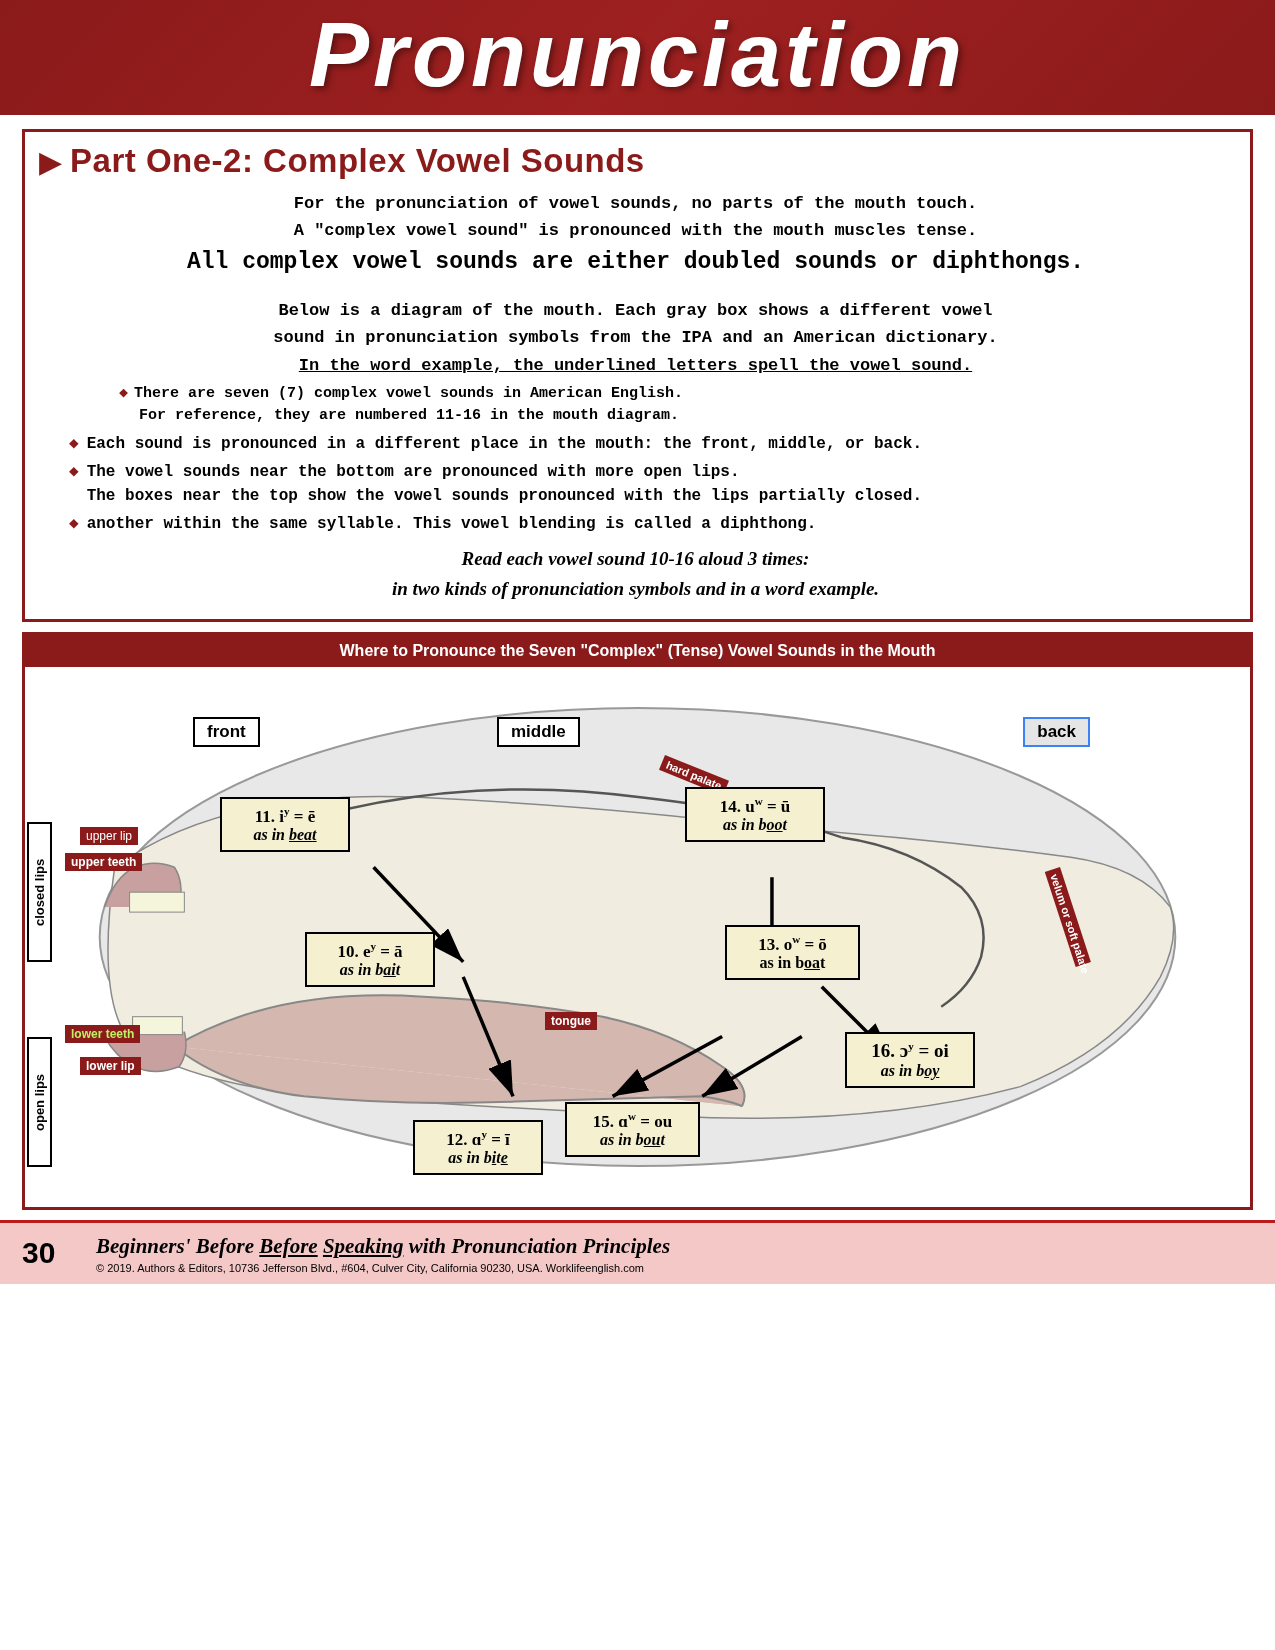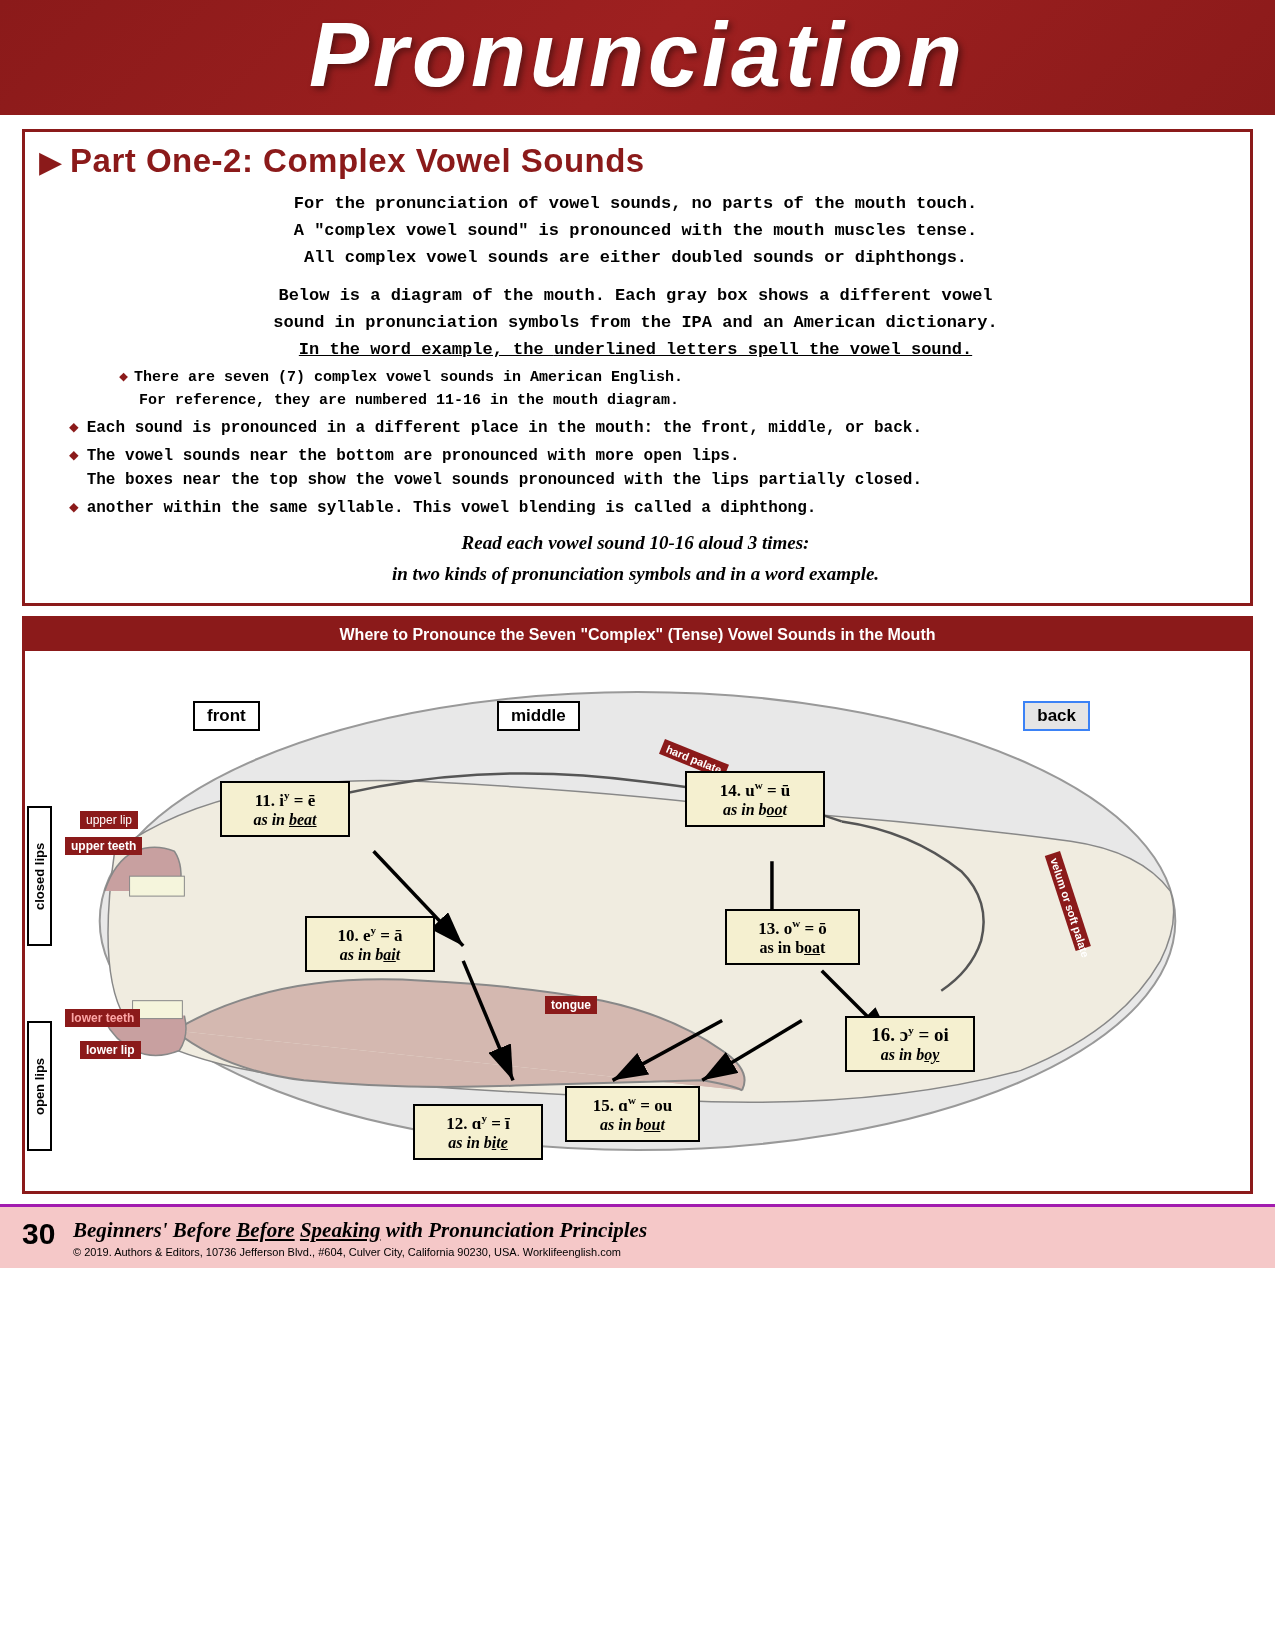--- a/index.html
+++ b/index.html
@@ -32,21 +32,21 @@
     <span style="color:#8B1A1A; font-size:30px; font-family:Arial,sans-serif;">▶</span>
     <span style="font-size:33px; font-weight:900; color:#8B1A1A; font-family:Arial Black,sans-serif; letter-spacing:0.5px;">Part One-2: Complex Vowel Sounds</span>
   </div>
 
   <div style="font-size:17px; font-family:'Courier New',monospace; font-weight:bold; text-align:center; line-height:1.6;">
     <span>For the pronunciation of vowel sounds, no parts of the mouth touch.</span>
   </div>
   <div style="font-size:17px; font-family:'Courier New',monospace; font-weight:bold; text-align:center; line-height:1.6;">
     <span>A "complex vowel sound" is pronounced with the mouth muscles tense.</span>
   </div>
-  <div style="font-size:17px; font-family:'Courier New',monospace; font-weight:bold; text-align:center; line-height:1.6; margin-bottom:10px;">
+  <div style="font-size:23px; font-family:'Courier New',monospace; font-weight:bold; text-align:center; line-height:1.6; margin-bottom:16px;">
     <span>All complex vowel sounds are either doubled sounds or diphthongs.</span>
   </div>
 
   <div style="font-size:17px; font-family:'Courier New',monospace; font-weight:bold; text-align:center; line-height:1.6; margin-bottom:4px;">
     <div>Below is a diagram of the mouth. Each gray box shows a different vowel</div>
     <div>sound in pronunciation symbols from the IPA and an American dictionary.</div>
     <div style="text-decoration:underline; display:inline;">In the word example, the <u>underlined</u> letters spell the vowel sound.</div>
   </div>
 
   <div style="padding-left:80px; margin-bottom:4px;">
@@ -158,21 +158,21 @@
     </div>
 
     <div style="position:absolute; left:55px; top:148px; background:#8B1A1A; color:#fff; font-size:12px; font-weight:normal; font-family:Arial,sans-serif; padding:2px 6px;margin-top:12px;">
       <span>upper lip</span>
     </div>
 
     <div style="position:absolute; left:40px; top:186px; background:#8B1A1A; color:#fff; font-size:12px; font-weight:bold; font-family:Arial,sans-serif; padding:2px 6px;">
       <span>upper teeth</span>
     </div>
 
-    <div style="position:absolute; left:40px; top:358px; background:#8B1A1A; color:#fca5a5; font-size:12px; font-weight:bold; font-family:Arial,sans-serif; padding:2px 6px;">
+    <div style="position:absolute; left:40px; top:358px; background:#8B1A1A; color:#bef264; font-size:12px; font-weight:bold; font-family:Arial,sans-serif; padding:2px 6px;">
       <span>lower teeth</span>
     </div>
 
     <div style="position:absolute; left:55px; top:390px; background:#8B1A1A; color:#fff; font-size:12px; font-weight:bold; font-family:Arial,sans-serif; padding:2px 6px;">
       <span>lower lip</span>
     </div>
 
     <div style="position:absolute; left:520px; top:345px; background:#8B1A1A; color:#fff; font-size:12px; font-weight:bold; font-family:Arial,sans-serif; padding:2px 6px;">
       <span>tongue</span>
     </div>
@@ -244,21 +244,21 @@
         <span>15. ɑ</span><sup style="font-size:11px;">w</sup><span> = ou</span>
       </div>
       <div style="font-style:italic; font-weight:bold; font-size:16px; font-family:'Times New Roman',serif;">
         as in <span style="font-weight:900;">b<u>ou</u>t</span>
       </div>
     </div>
 
   </div>
 </div>
 
-<div style="background:#f5c8c8; border-top:3px solid #a21caf; padding:10px 22px; display:flex; align-items:flex-start; gap:11px; margin:0 0;">
+<div style="background:#f5c8c8; border-top:3px solid #b91c1c; padding:10px 22px; display:flex; align-items:center; gap:34px; margin:0 0;">
   <div style="font-size:30px; font-weight:900; font-family:Arial Black,sans-serif; min-width:40px;">30</div>
   <div>
     <div style="font-size:21px; font-weight:bold; font-style:italic; font-family:'Times New Roman',serif; line-height:1.3;">
       <span>Beginners' Before </span><u>Before</u><span> </span><span style="font-family:cursive,'Times New Roman',serif; text-decoration:underline;">Speaking</span><span> with Pronunciation Principles</span>
     </div>
     <div style="font-size:11px; font-family:Arial,sans-serif; margin-top:2px;">© 2019. Authors &amp; Editors, 10736 Jefferson Blvd., #604, Culver City, California 90230, USA. Worklifeenglish.com</div>
   </div>
 </div>
 
 </body></html>

